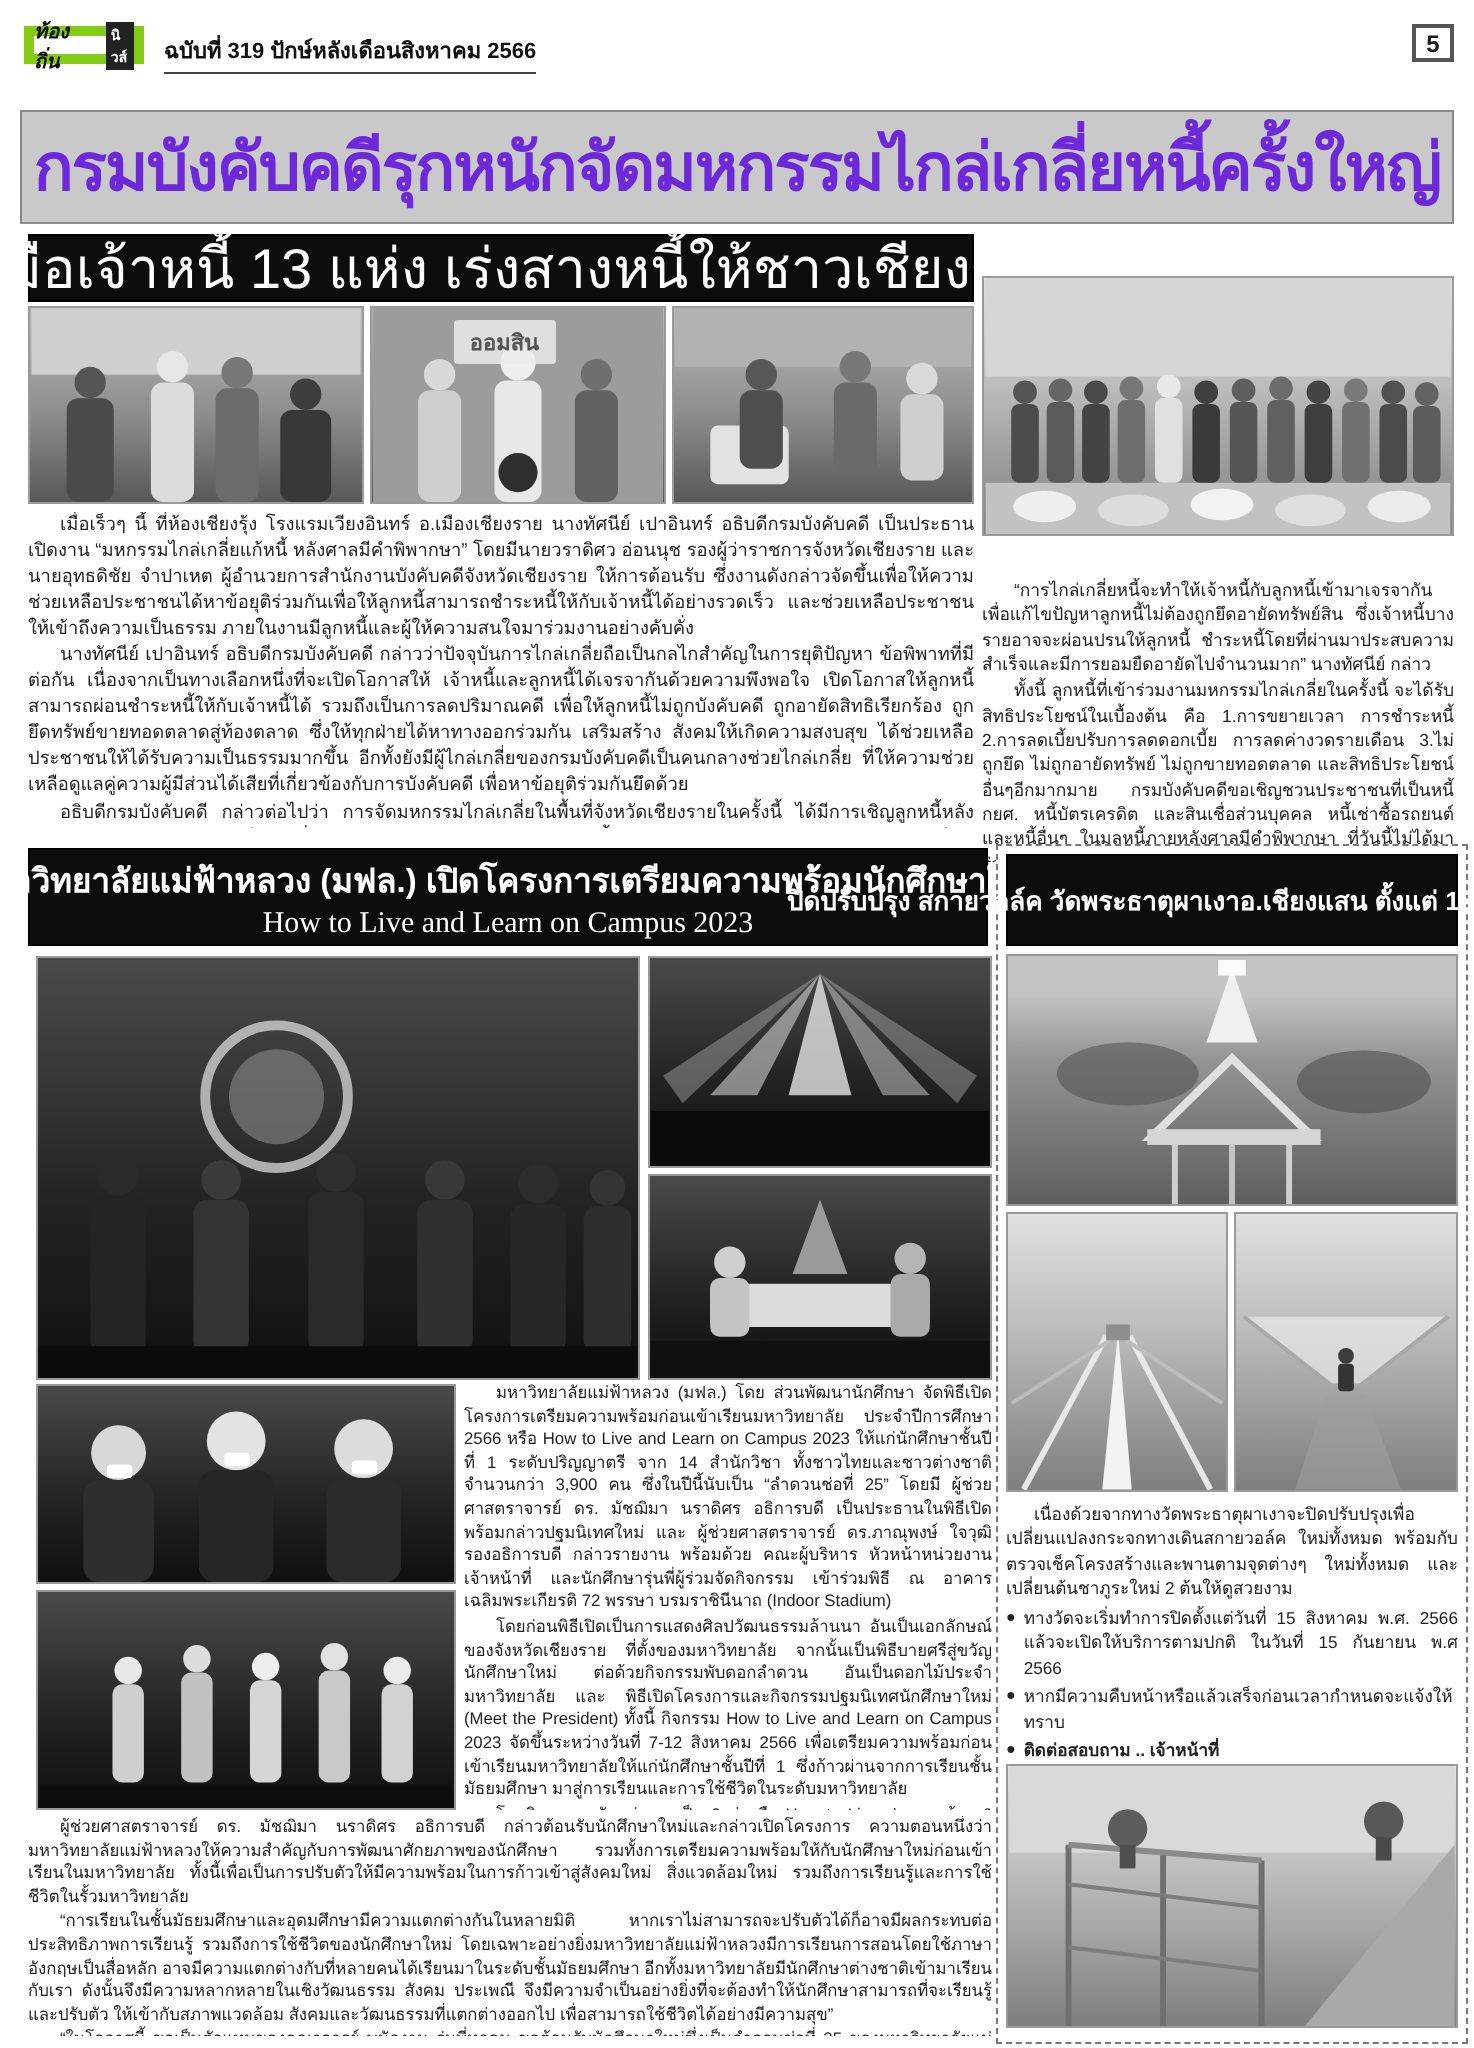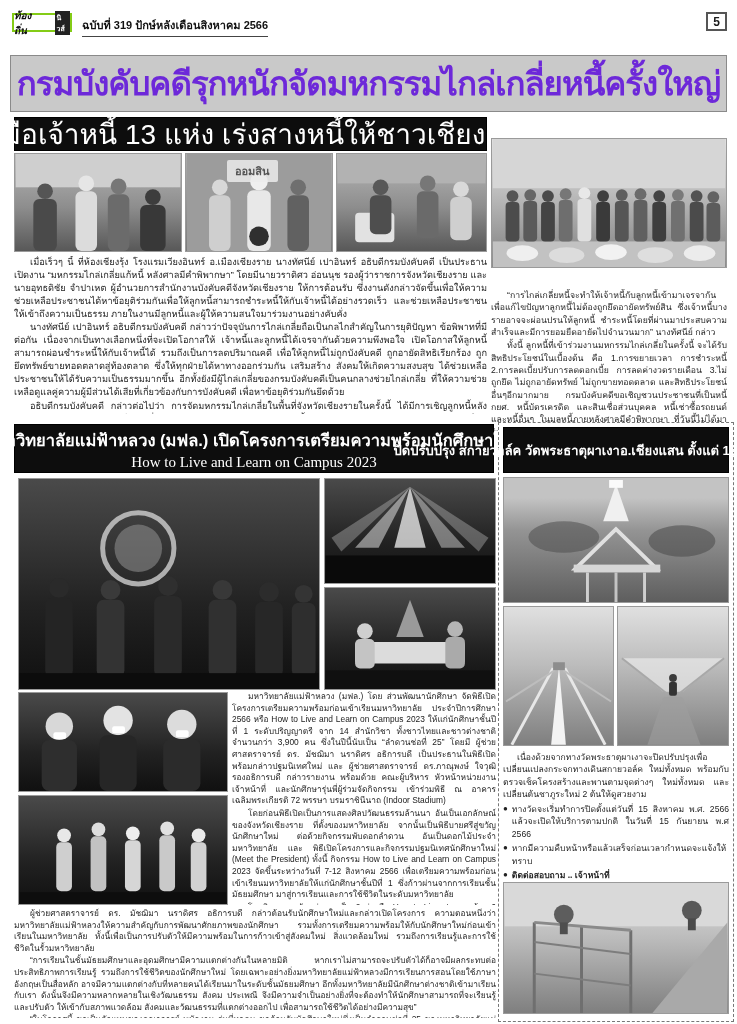--- a/index.html
+++ b/index.html
@@ -5,21 +5,21 @@
   * { margin:0; padding:0; box-sizing:border-box; }
   html,body { background:#e8e8e8; }
   #page {
     position:relative; width:737px; height:1024px; margin:0 auto;
     background:#ffffff; overflow:hidden;
     font-family:"Liberation Sans","DejaVu Sans",sans-serif; color:#1a1a1a;
   }
   
   .logo-box{
     position:absolute; left:12px; top:13px; width:60px; height:19px;
-    border:2px solid #84cc16; display:flex; align-items:center; justify-content:center; gap:14px;
+    border:5px solid #84cc16; display:flex; align-items:center; justify-content:center; gap:14px;
     background:#fff;
   }
   .logo-main{ font-style:italic; font-weight:bold; font-size:10px; color:#111; }
   .logo-sub{ background:#222; color:#fff; font-size:7px; padding:1px 2px; font-weight:bold; }
   .edition{
     position:absolute; left:82px; top:16px; font-size:11px; font-weight:bold; color:#111;
     padding-bottom:2px; border-bottom:1px solid #444;
   }
   .page-num{
     position:absolute; right:10px; top:12px; width:21px; height:19px;

